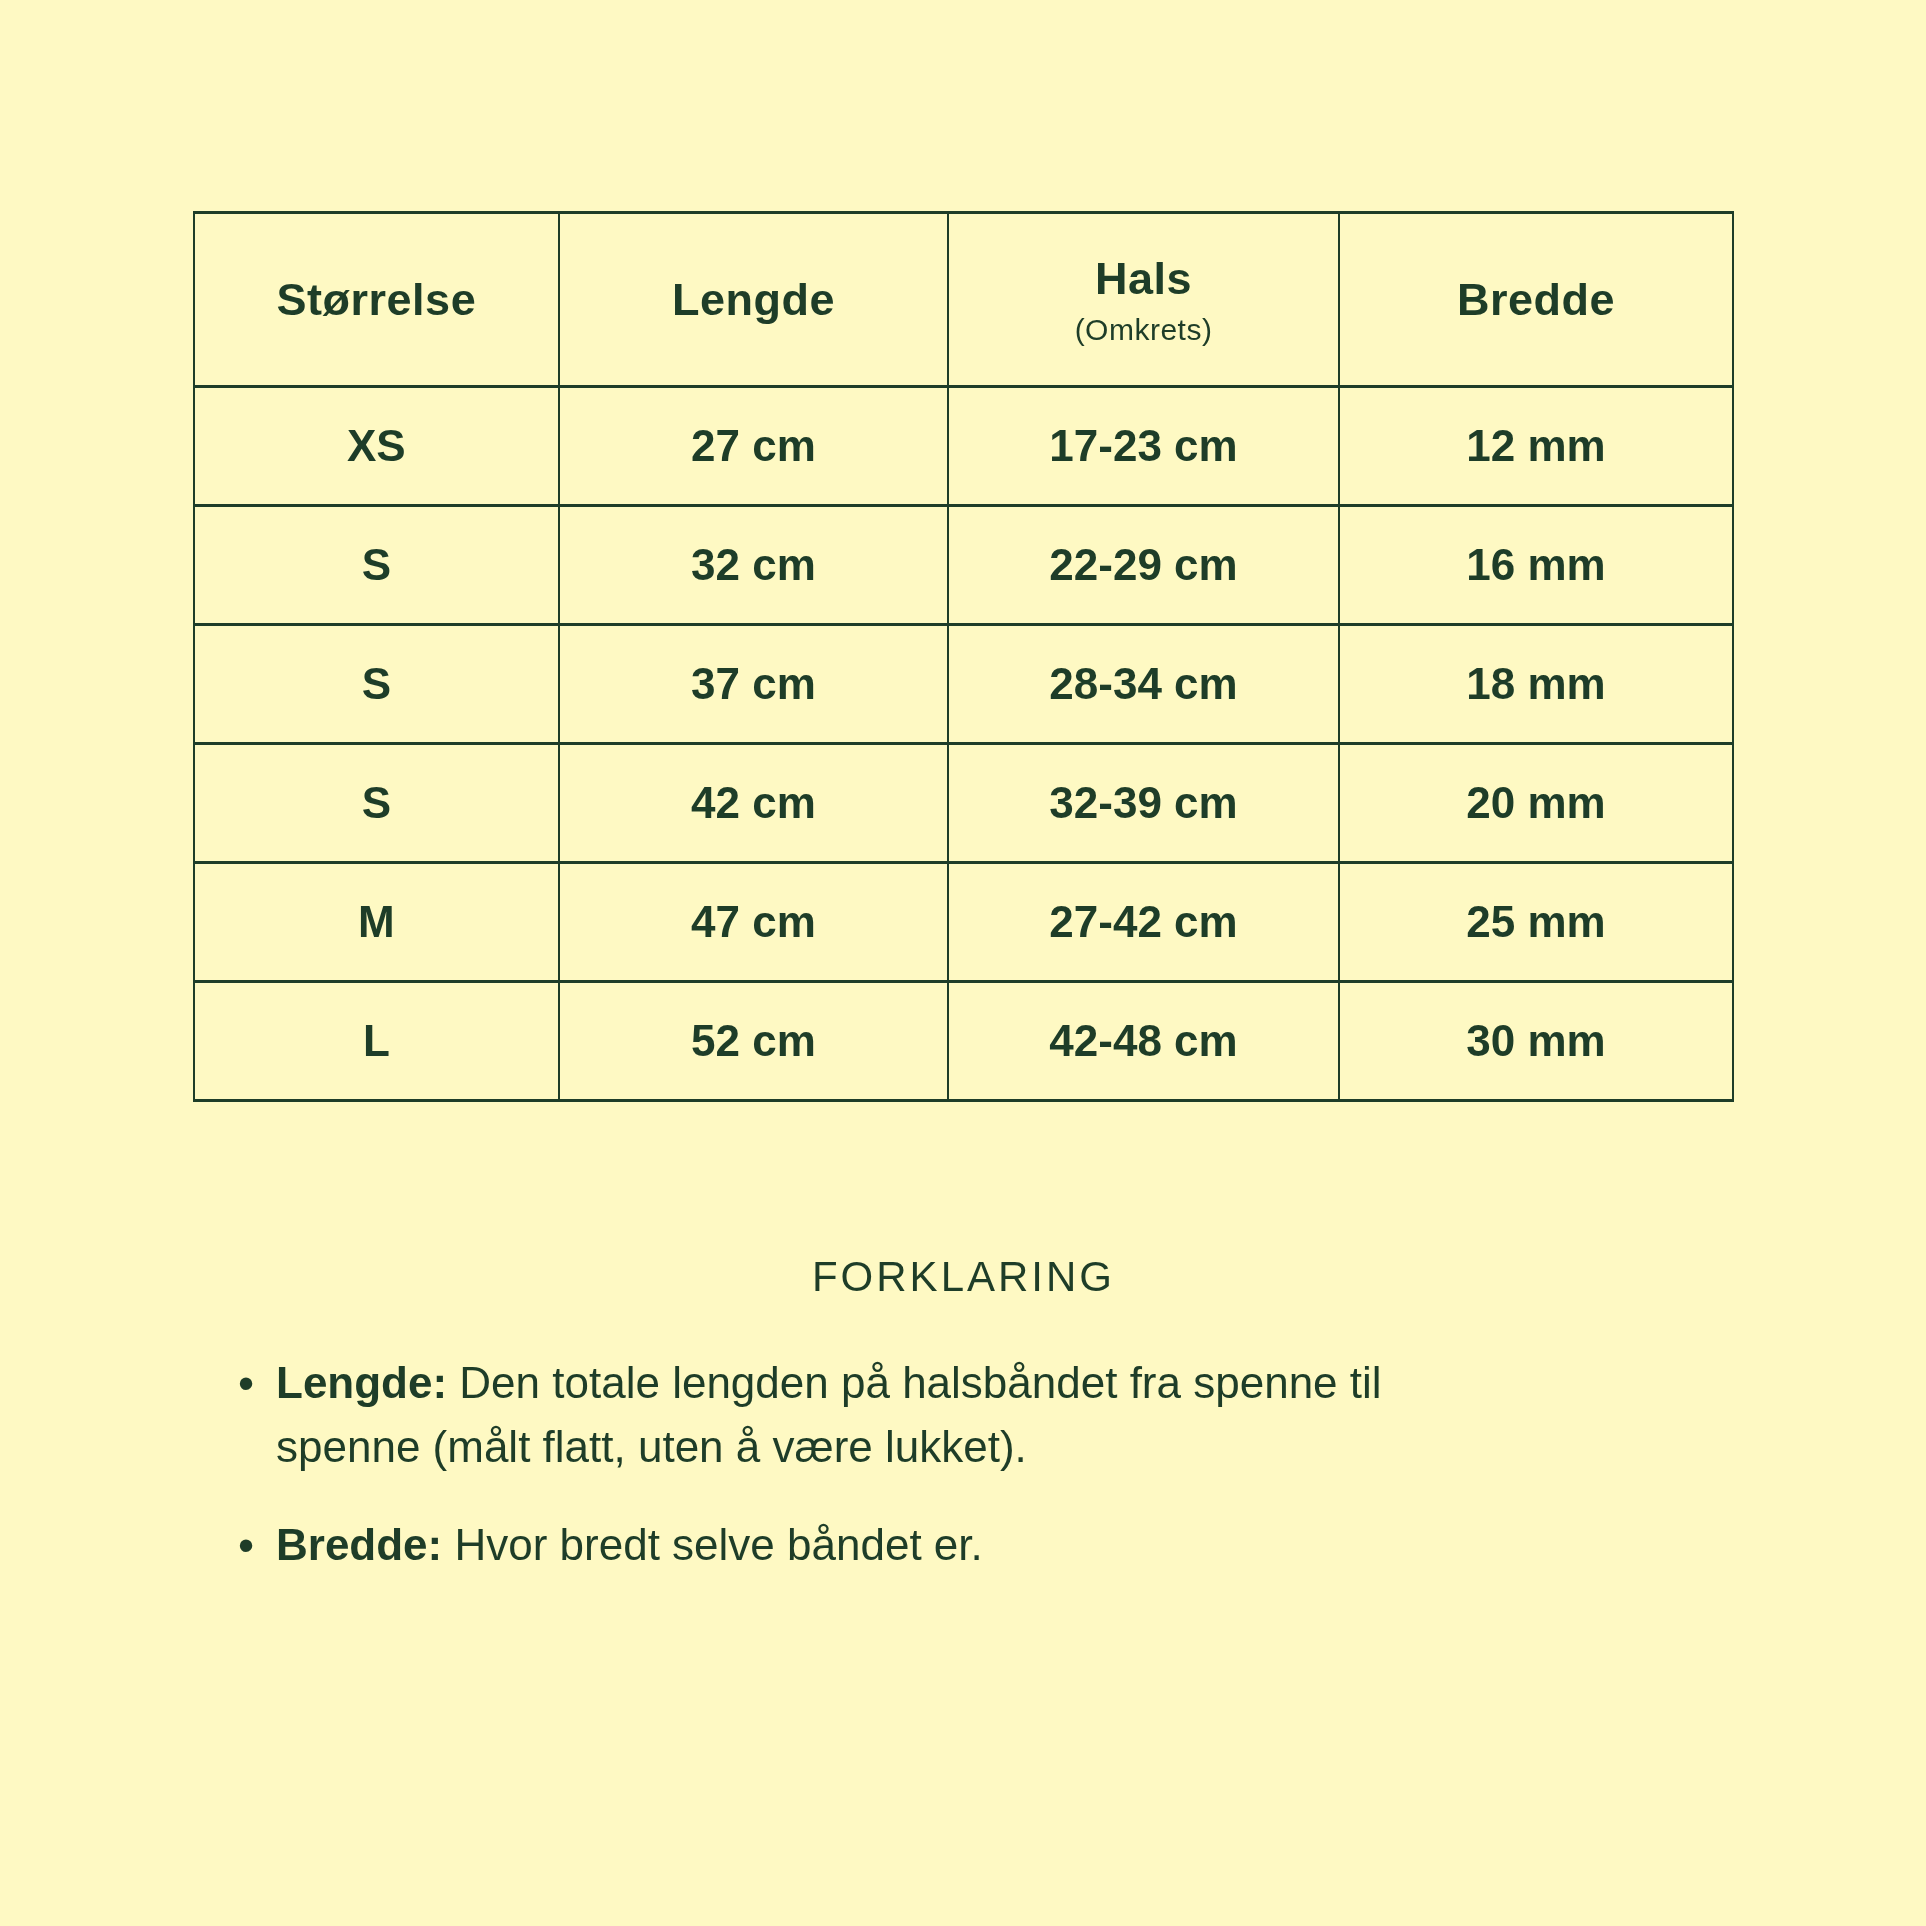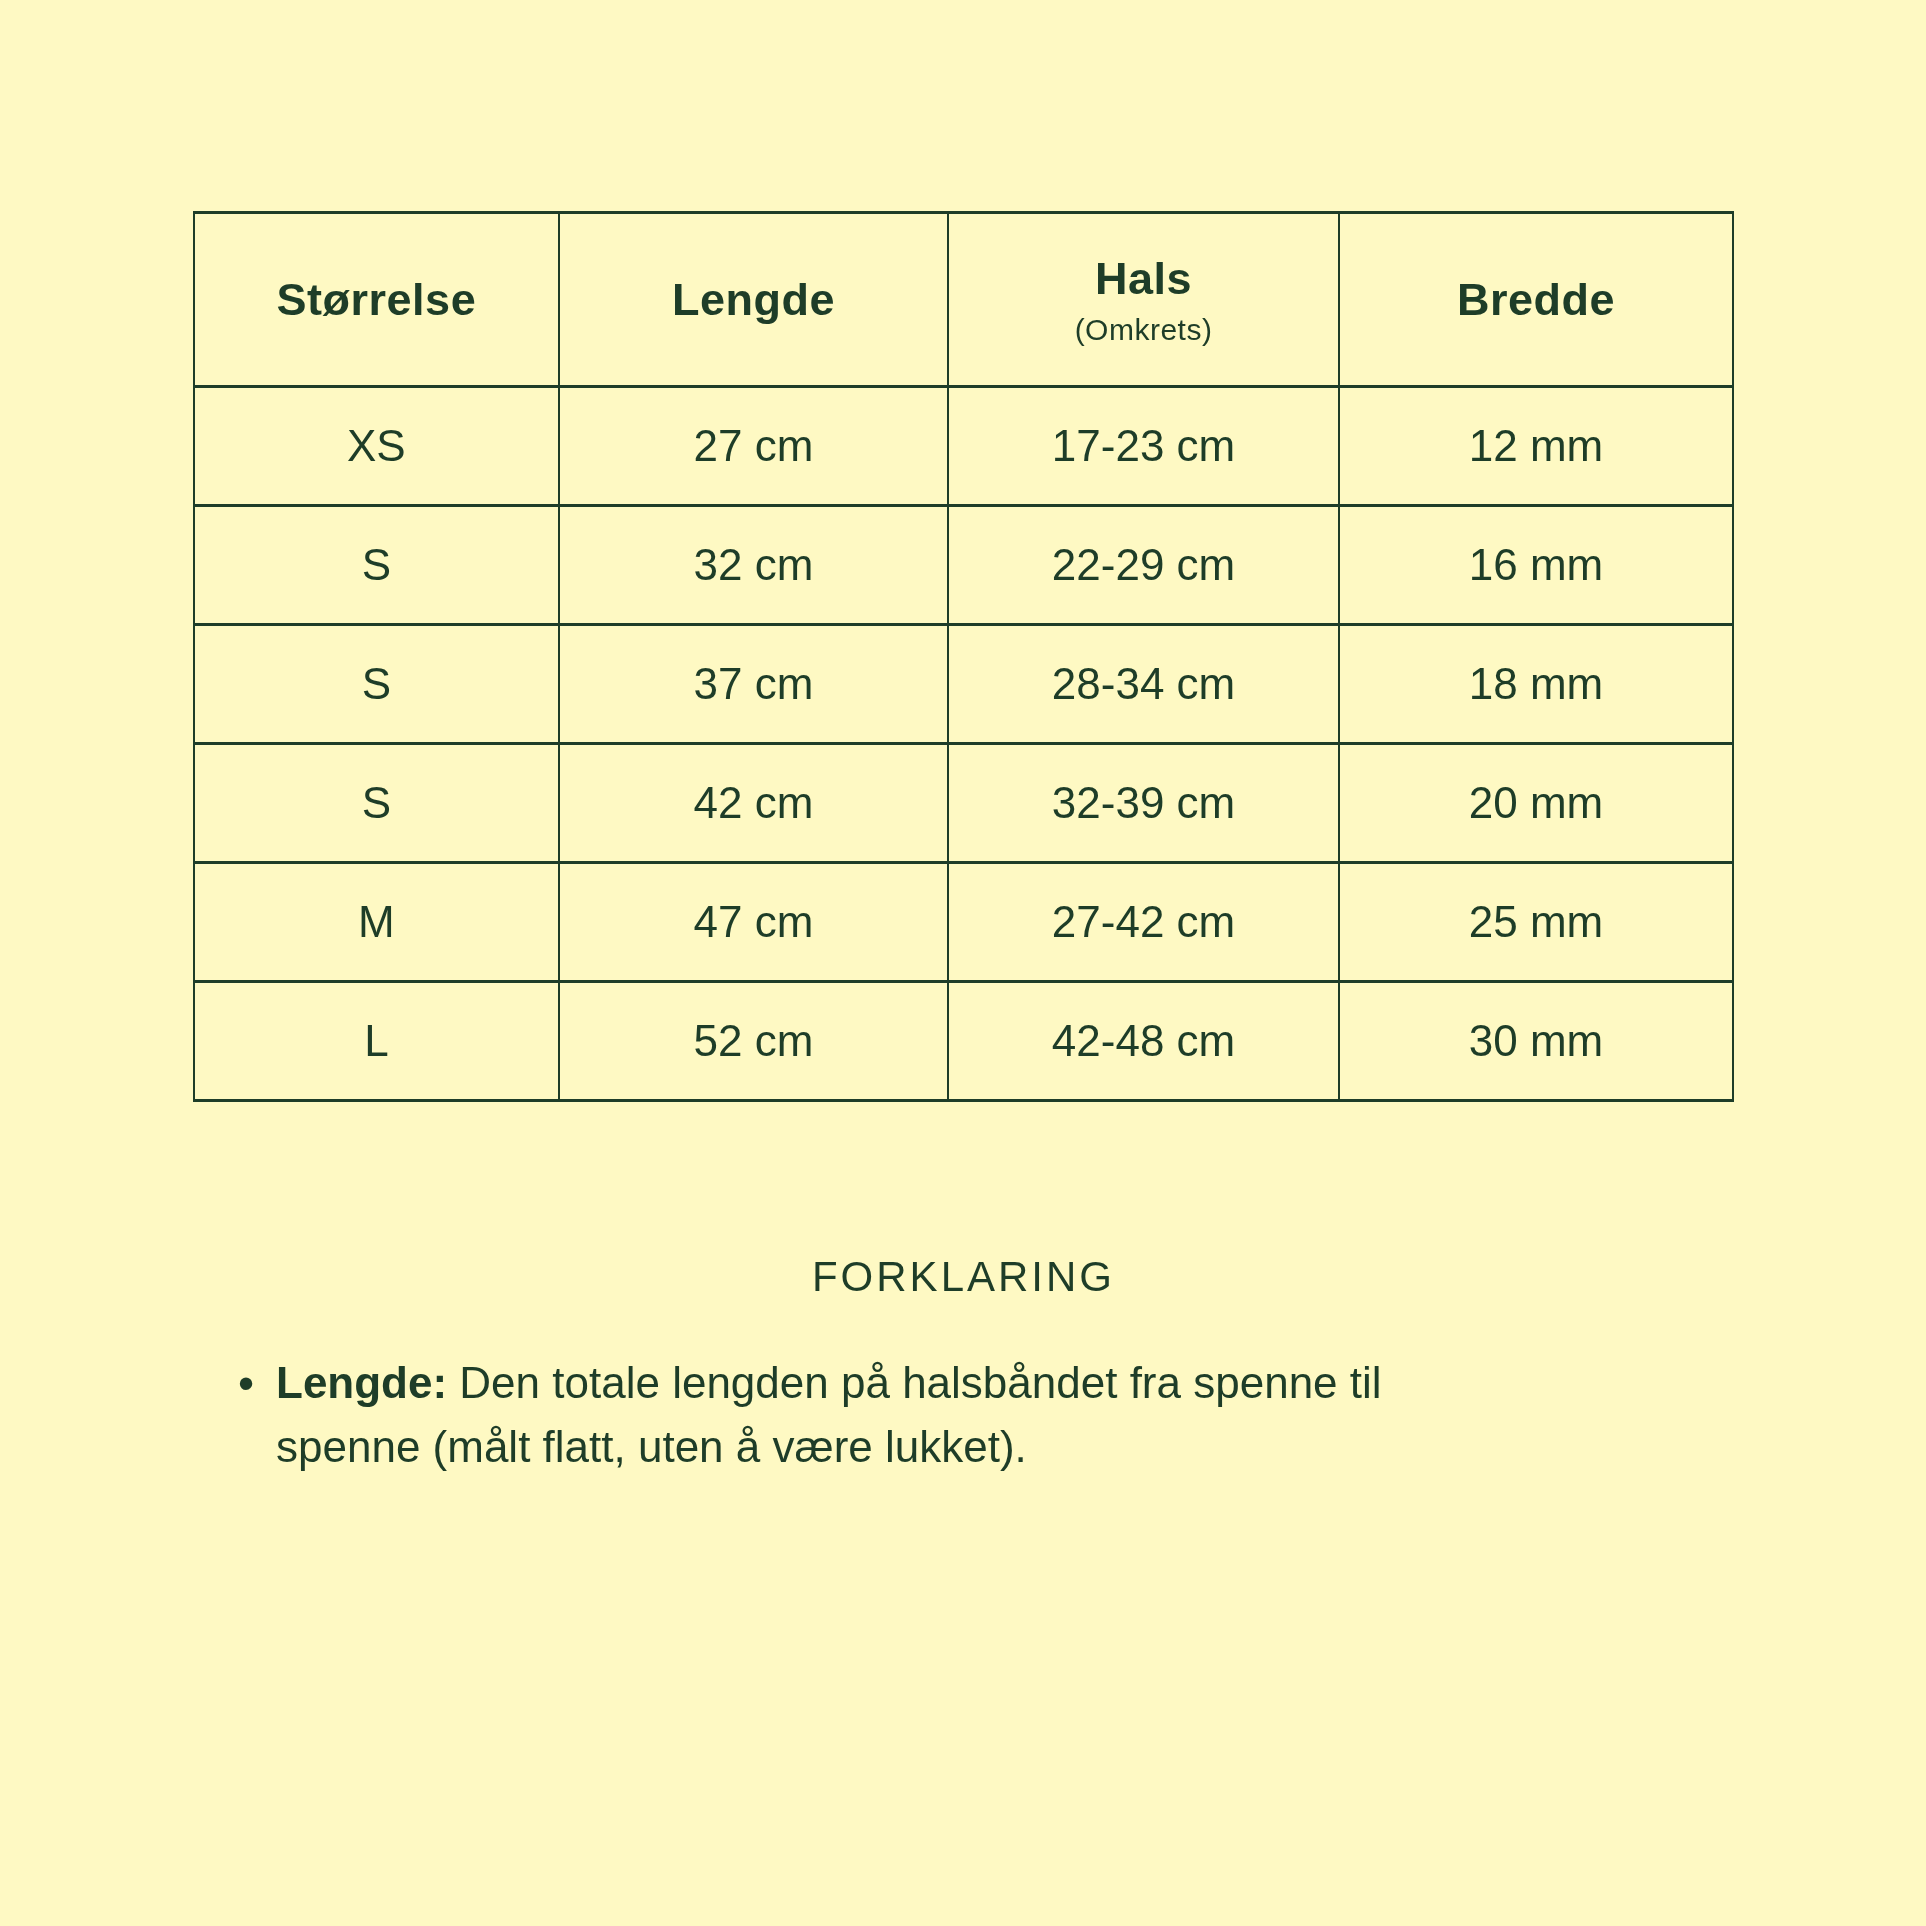--- a/index.html
+++ b/index.html
@@ -32,21 +32,21 @@
   }
   .size-table thead tr { height: 174px; }
   .size-table tbody tr { height: 119px; }
   .size-table th {
     font-size: 45px;
     font-weight: 700;
     letter-spacing: 0.5px;
   }
   .size-table td {
     font-size: 44px;
-    font-weight: 400;
+    font-weight: 700;
   }
   .th-sub {
     font-weight: 400;
     font-size: 30px;
     margin-top: 8px;
   }
   .explanation {
     position: absolute;
     left: 193px; top: 1253px;
     width: 1541px;
@@ -141,17 +141,18 @@
           <td>30 mm</td>
         </tr>
       </tbody>
   </table>
 
   <div class="explanation">
     <h2>FORKLARING</h2>
     <ul id="explanation-list">
         <li><span class="term">Lengde:</span><span class="rest"> Den totale lengden på halsbåndet fra spenne til
 spenne (målt flatt, uten å være lukket).</span></li>
+        <li><span class="term">Bredde:</span><span class="rest"> Hvor bredt selve båndet er.</span></li>
       </ul>
   </div>
 
 </div>
 
 
 </body></html>

